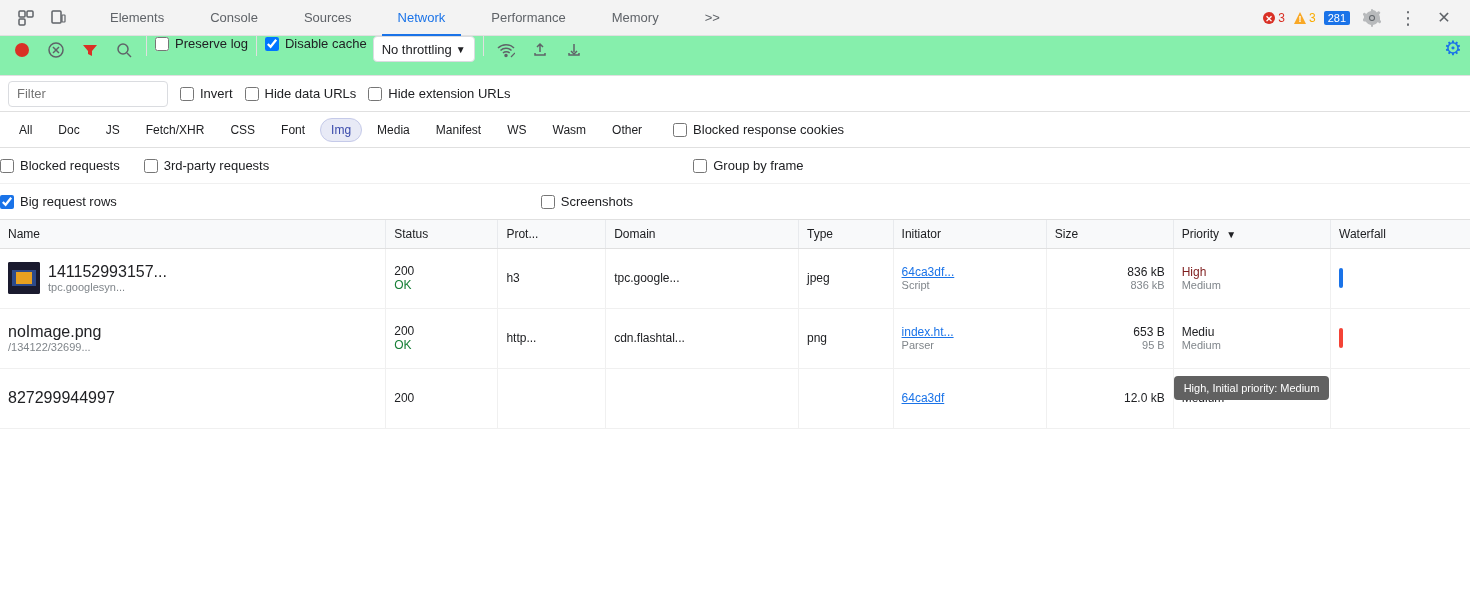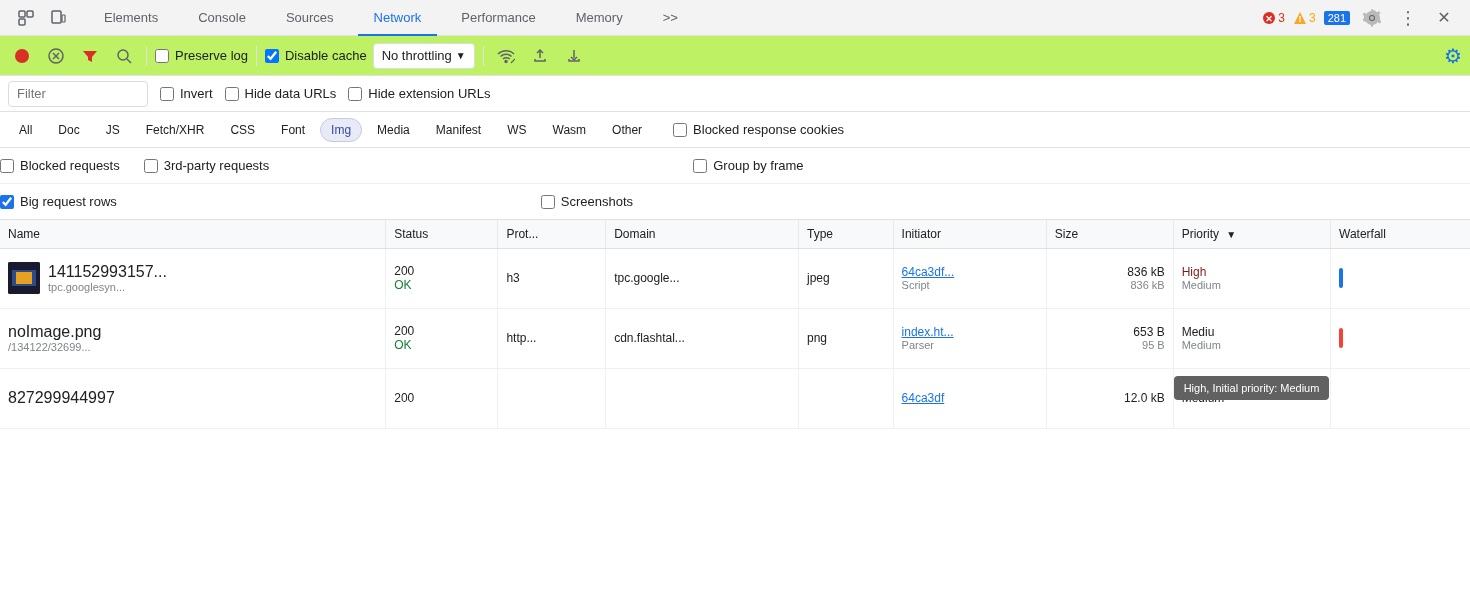--- a/index.html
+++ b/index.html
@@ -2,40 +2,40 @@
 <html><head>
   <meta charset="utf-8">
   <style>
     * { box-sizing: border-box; margin: 0; padding: 0; }
     body { font-family: -apple-system, BlinkMacSystemFont, 'Segoe UI', sans-serif; font-size: 13px; background: #fff; color: #1a1a1a; overflow: hidden; }
 
     
     .tab-bar {
       display: flex; align-items: center; height: 36px;
       border-bottom: 1px solid #e0e0e0; background: #f3f3f3;
-      padding: 0 4px; gap: 8px;
+      padding: 0 4px; gap: 14px;
     }
     .tab-bar-icons { display: flex; align-items: center; gap: 4px; padding: 0 8px; }
     .tab-bar-icon { width: 28px; height: 28px; display: flex; align-items: center; justify-content: center; border-radius: 4px; cursor: pointer; color: #5f6368; font-size: 15px; }
     .tab-item {
       padding: 0 16px; height: 36px; line-height: 36px;
       cursor: pointer; color: #5f6368; font-size: 13px;
       border-bottom: 2px solid transparent; white-space: nowrap;
     }
     .tab-item.active { color: #1a73e8; border-bottom: 2px solid #1a73e8; }
     .tab-bar-right { margin-left: auto; display: flex; align-items: center; gap: 8px; padding-right: 8px; }
     .error-badge { display: flex; align-items: center; gap: 2px; font-size: 12px; }
     .badge-red { color: #d93025; }
     .badge-blue { color: #1a73e8; background: #1a73e8; color: white; font-size: 11px; padding: 1px 4px; border-radius: 2px; }
 
     
     .toolbar {
-      display: flex; align-items: center; height: 40px;
+      display: flex; align-items: flex-start; height: 40px;
       border-bottom: 1px solid #e0e0e0; padding: 0 8px; gap: 6px;
-      background: #bef264;
+      background: #86efac;
     }
     .toolbar-btn {
       width: 28px; height: 28px; display: flex; align-items: center; justify-content: center;
       border: none; background: none; cursor: pointer; border-radius: 4px; color: #5f6368; font-size: 16px;
     }
     .toolbar-btn.active-red { color: #d93025; }
     .toolbar-separator { width: 1px; height: 20px; background: #e0e0e0; margin: 0 2px; }
     .throttle-select {
       display: flex; align-items: center; gap: 4px; padding: 2px 8px;
       border: 1px solid #dadce0; border-radius: 4px; cursor: pointer;
@@ -44,21 +44,21 @@
     .checkbox-label { display: flex; align-items: center; gap: 6px; cursor: pointer; font-size: 13px; color: #202124; }
     .checkbox-label input { width: 14px; height: 14px; cursor: pointer; }
 
     
     .filter-row {
       display: flex; align-items: center; height: 36px;
       border-bottom: 1px solid #e0e0e0; padding: 0 8px; gap: 12px;
       background: #fff;
     }
     .filter-input {
-      width: 140px; height: 26px; padding: 2px 8px;
+      width: 160px; height: 26px; padding: 2px 8px;
       border: 1px solid #dadce0; border-radius: 4px; font-size: 13px;
       outline: none; color: #202124;
     }
 
     
     .type-filters {
       display: flex; align-items: center; height: 36px;
       border-bottom: 1px solid #e0e0e0; padding: 0 8px; gap: 4px;
       background: #fff; flex-wrap: nowrap;
     }

